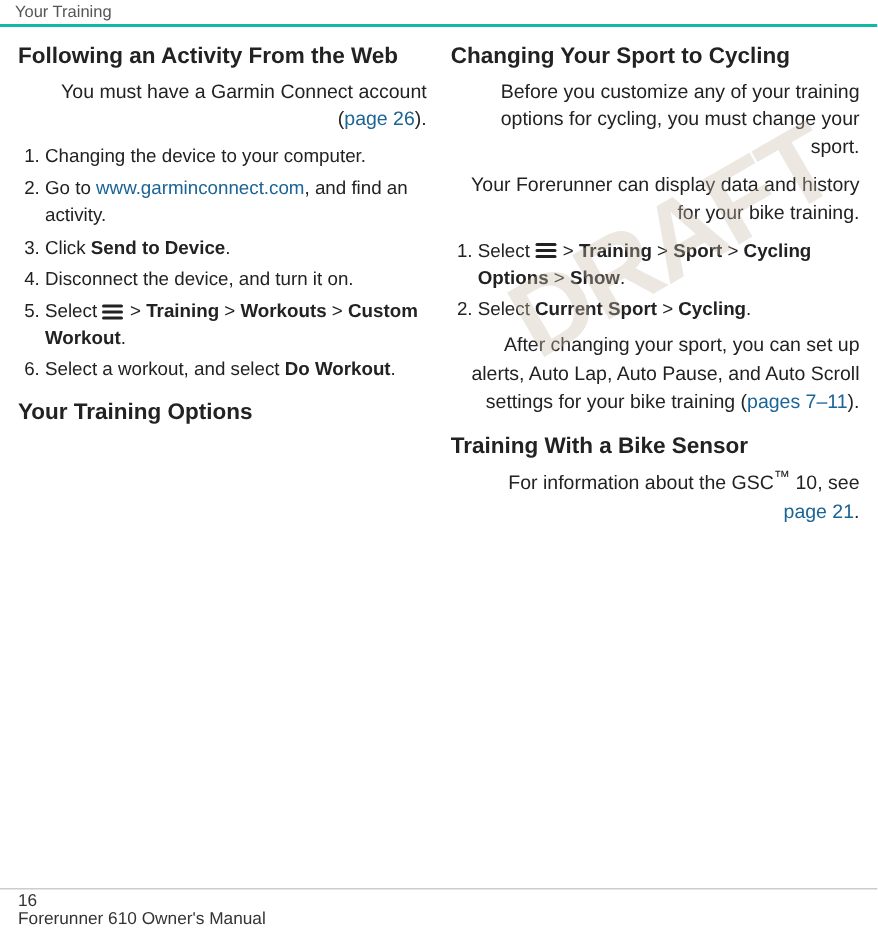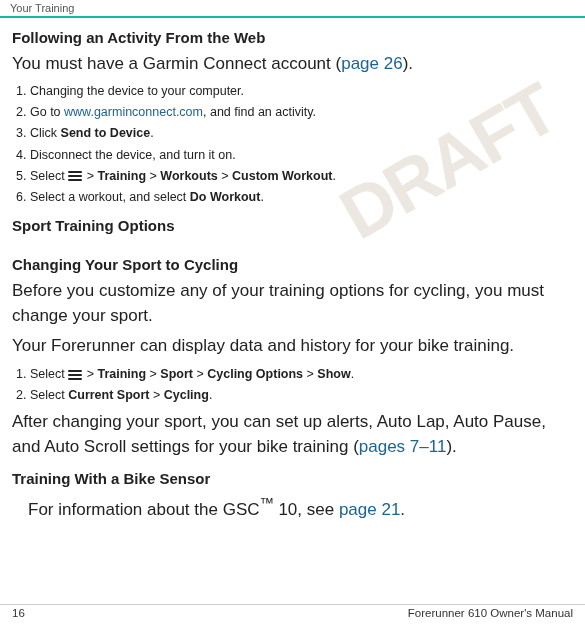--- a/index.html
+++ b/index.html
@@ -17,21 +17,21 @@
 
     .page-header {
       border-bottom: 2px solid #14b8a6;
       padding: 2px 10px 2px 10px;
       font-size: 11px;
       color: #555;
     }
 
     .content-area {
       display: flex;
-      flex-direction: column;
+      flex-direction: row;
       padding: 10px 12px 10px 12px;
       gap: 16px;
     }
 
     .left-column {
       flex: 1;
       min-width: 0;
     }
 
     .right-column {
@@ -44,24 +44,25 @@
       font-weight: bold;
       margin-bottom: 4px;
       line-height: 1.3;
     }
 
     .section-title.large {
       font-size: 15px;
     }
 
     .body-text {
-      font-size: 17px;
+      font-size: 13px;
       line-height: 1.45;
       margin-bottom: 6px;
       color: #222;
+      text-align: right;
     }
 
     .link {
       color: #1a6496;
       text-decoration: none;
     }
 
     ol {
       margin-left: 18px;
       margin-bottom: 6px;
@@ -119,20 +120,21 @@
       position: absolute;
       bottom: 4px;
       left: 0;
       right: 0;
       display: flex;
       justify-content: space-between;
       padding: 2px 12px;
       font-size: 11.5px;
       color: #333;
       border-top: 1px solid #ccc;
+      flex-direction: column;
     }
 
     .subsection-gap {
       margin-top: 10px;
     }
   </style>
 </head>
 <body>
 
 <div class="draft-watermark">DRAFT</div>
@@ -154,21 +156,21 @@
         <li>Changing the device to your computer.</li>
         <li>Go to <a class="link" href="#">www.garminconnect.com</a>, and find an activity.</li>
         <li>Click <span class="bold">Send to Device</span>.</li>
         <li>Disconnect the device, and turn it on.</li>
         <li>Select <span class="menu-icon"><span></span></span> &gt; <span class="bold">Training</span> &gt; <span class="bold">Workouts</span> &gt; <span class="bold">Custom Workout</span>.</li>
         <li>Select a workout, and select <span class="bold">Do Workout</span>.</li>
       </ol>
     </div>
 
     <div class="subsection-gap">
-      <div class="section-title large">Sport Training Options</div>
+      <div class="section-title large">Your Training Options</div>
     </div>
 
   </div>
 
   <div class="right-column">
 
     <div>
       <div class="section-title large">Changing Your Sport to Cycling</div>
       <p class="body-text">Before you customize any of your training options for cycling, you must change your sport.</p>
       <p class="body-text">Your Forerunner can display data and history for your bike training.</p>

